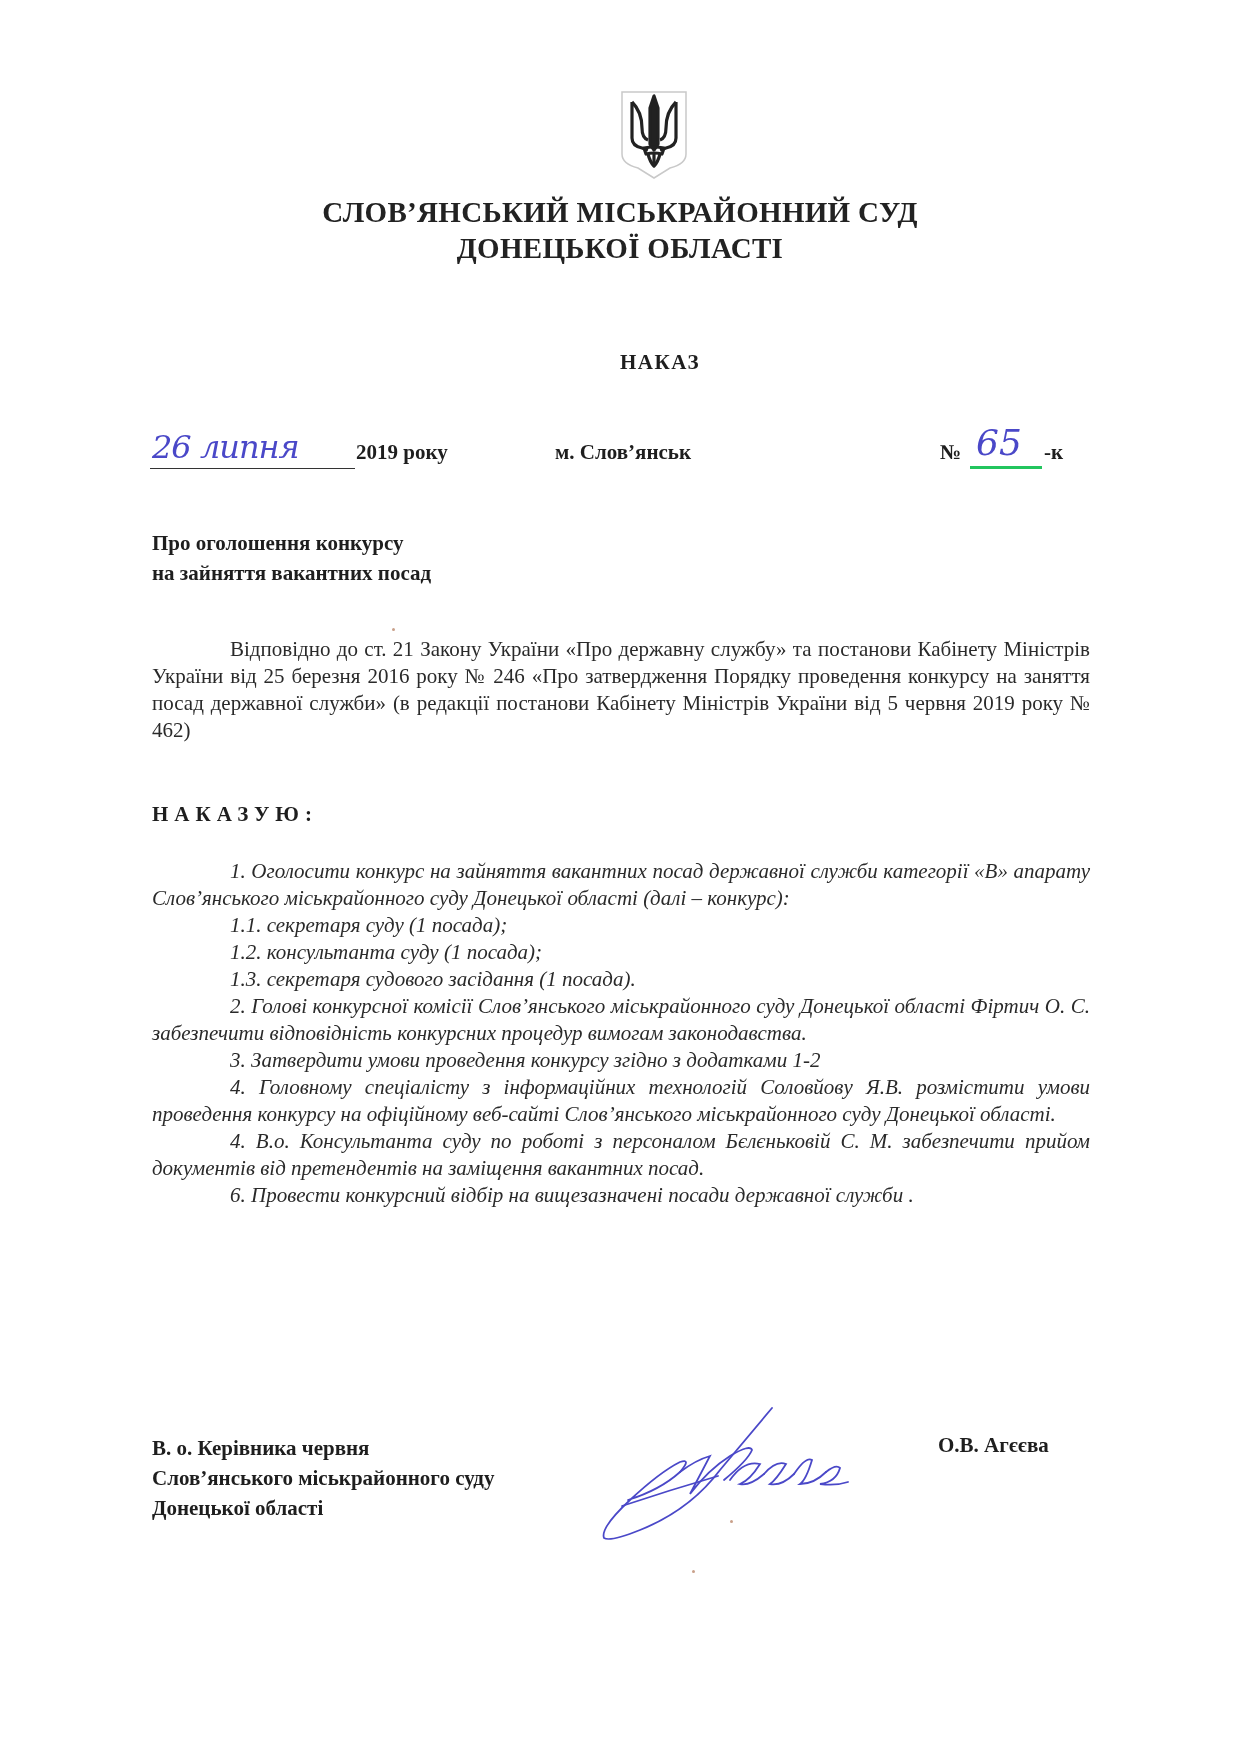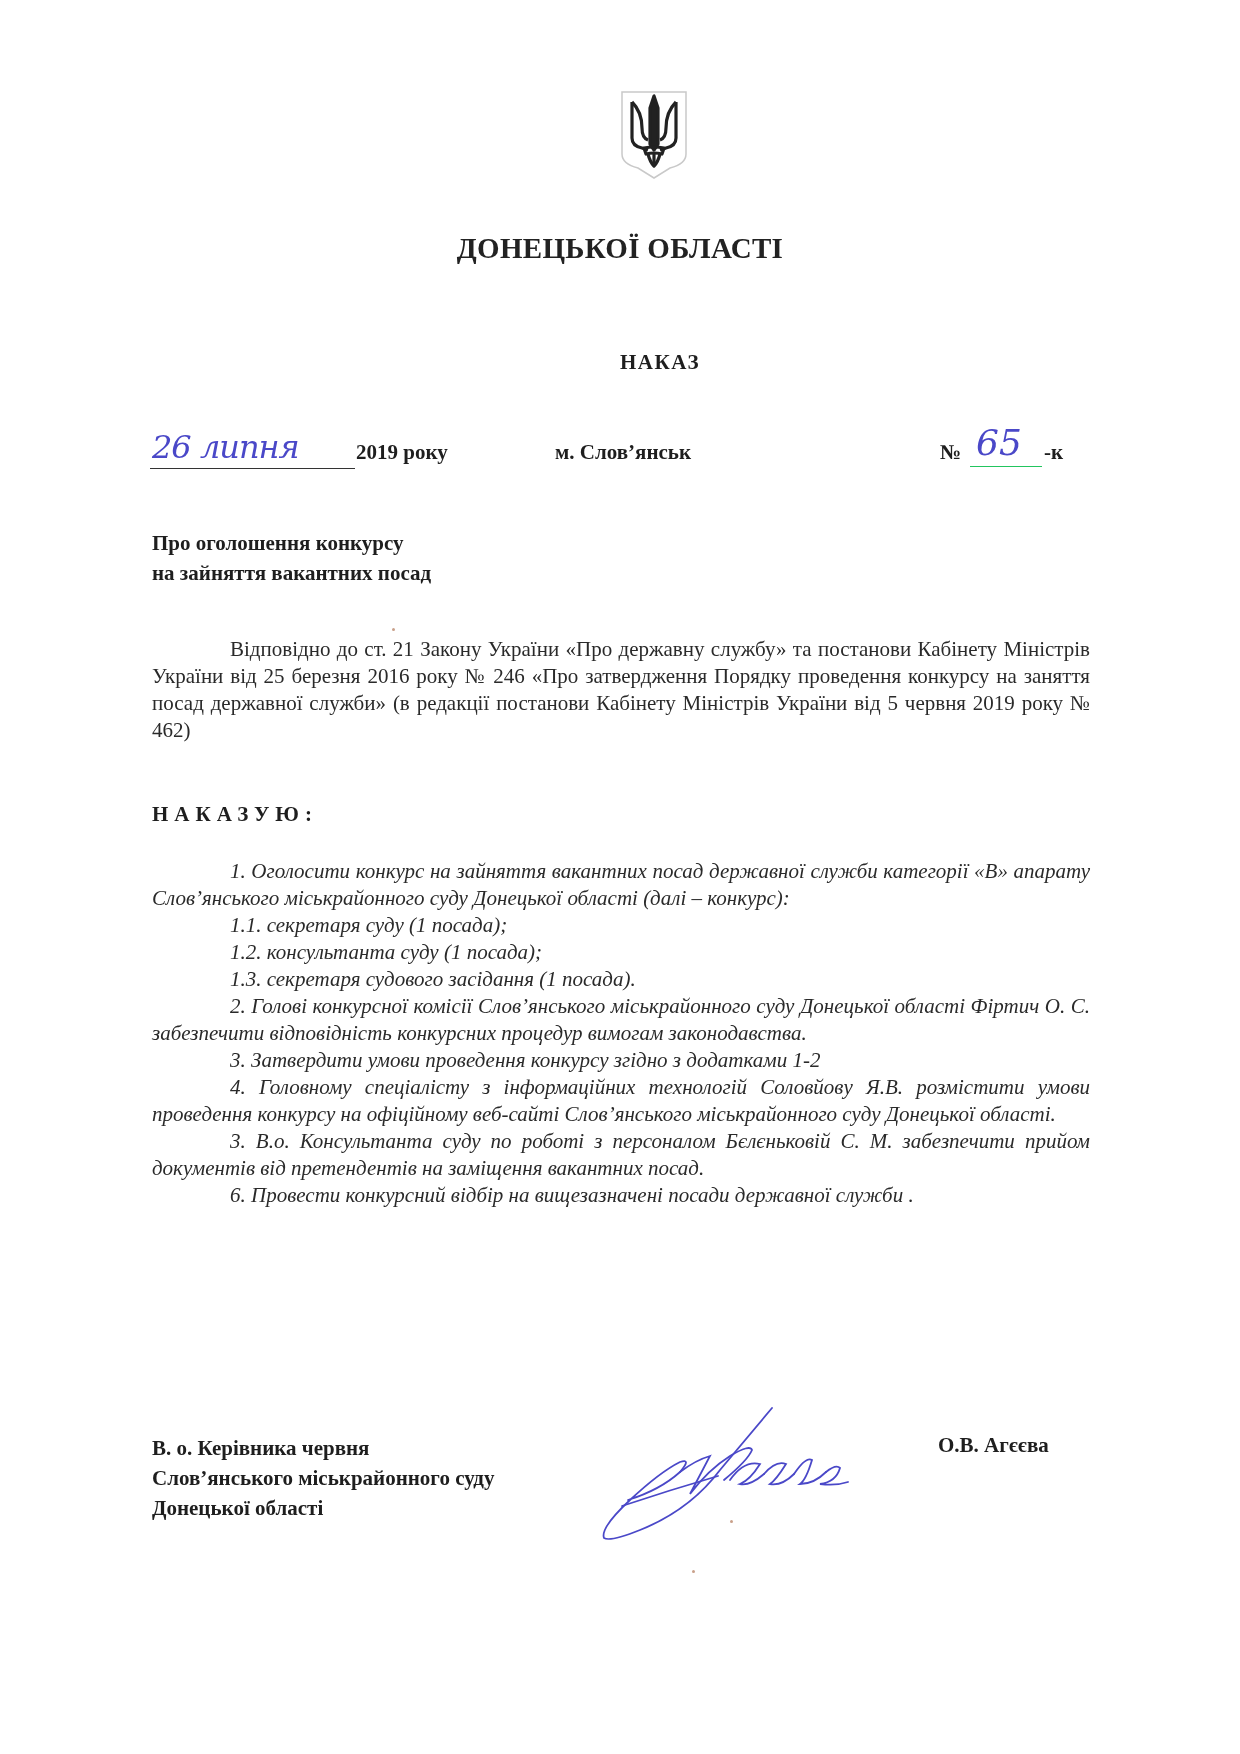--- a/index.html
+++ b/index.html
@@ -16,21 +16,21 @@
     .order-title { position: absolute; top: 350px; left: 0; width: 1320px; text-align: center;
       font-weight: bold; font-size: 21px; letter-spacing: 1.5px; }
     .date-row { position: absolute; top: 436px; left: 150px; width: 940px; height: 40px;
       font-weight: bold; font-size: 21px; text-align: center; }
     .date-blank { position: absolute; left: 0; top: 0; width: 205px; height: 32px; border-bottom: 1px solid #333; }
     .hand { position: absolute; font-family: "DejaVu Serif", serif; font-style: italic; color: #4a48c8; font-weight: normal; }
     .date-hand { left: 2px; top: -8px; font-size: 32px; letter-spacing: -1px; }
     .year { position: absolute; left: 206px; top: 4px; }
     .city { position: absolute; left: 405px; top: 4px; }
     .num-sign { position: absolute; left: 790px; top: 4px; }
-    .num-blank { position: absolute; left: 820px; top: 0; width: 72px; height: 30px; border-bottom: 1px solid #22c55e; }
+    .num-blank { position: absolute; left: 820px; top: 0; width: 72px; height: 30px; border-bottom: 3px solid #22c55e; }
     .num-hand { left: 6px; top: -14px; font-size: 36px; }
     .num-suffix { position: absolute; left: 894px; top: 4px; }
     .subject { position: absolute; left: 152px; top: 528px; font-weight: bold; font-size: 21px; line-height: 30px; }
     .body-text { position: absolute; left: 152px; width: 938px; font-size: 21px; line-height: 27px;
       text-align: justify; font-family: "Liberation Serif", serif; color: #2a2a2a; }
     .preamble { top: 636px; }
     .indent { text-indent: 78px; }
     .p { margin: 0; }
     .nakazuyu { position: absolute; left: 152px; top: 802px; font-weight: bold; font-size: 21px; letter-spacing: 6px; }
     .items { top: 858px; font-style: italic; }
@@ -52,20 +52,21 @@
       <path d="M58 14 V50 Q58 58 48 60 L42 62"></path>
       <path d="M36 8 L32 20 V56 L36 62 L40 56 V20 Z" fill="#222"></path>
       <path d="M14 14 Q24 24 24 40 Q24 50 30 52"></path>
       <path d="M58 14 Q48 24 48 40 Q48 50 42 52"></path>
       <path d="M26 60 Q36 58 46 60 L44 66 Q36 64 28 66 Z"></path>
       <path d="M30 66 Q32 74 36 78 Q40 74 42 66"></path>
       <path d="M36 66 V78"></path>
     </g>
   </svg>
 
+  <div class="org l1">СЛОВ’ЯНСЬКИЙ МІСЬКРАЙОННИЙ СУД</div>
   <div class="org l2">ДОНЕЦЬКОЇ ОБЛАСТІ</div>
 
   <div class="order-title">НАКАЗ</div>
 
   <div class="date-row">
     <div class="date-blank">
       <span class="hand date-hand">26 липня</span>
     </div>
     <span class="year">2019 року</span>
     <span class="city">м. Слов’янськ</span>
@@ -88,21 +89,21 @@
   <div class="nakazuyu">НАКАЗУЮ:</div>
 
   <div class="body-text items" id="items">
       <p class="p indent">1. Оголосити конкурс на зайняття вакантних посад державної  служби категорії «В» апарату Слов’янського міськрайонного суду Донецької області (далі – конкурс):</p>
       <p class="p sub">1.1. секретаря суду (1 посада);</p>
       <p class="p sub">1.2. консультанта суду (1 посада);</p>
       <p class="p sub">1.3. секретаря судового засідання (1 посада).</p>
       <p class="p indent">2. Голові конкурсної комісії Слов’янського міськрайонного суду Донецької області Фіртич О. С.  забезпечити відповідність конкурсних процедур вимогам законодавства.</p>
       <p class="p indent">3. Затвердити умови проведення конкурсу згідно з додатками 1-2</p>
       <p class="p indent">4. Головному спеціалісту з інформаційних технологій Соловйову Я.В. розмістити умови проведення конкурсу на офіційному веб-сайті Слов’янського міськрайонного суду Донецької області.</p>
-      <p class="p indent">3. В.о. Консультанта суду по роботі з персоналом Бєлєньковій С. М. забезпечити прийом документів від претендентів на заміщення вакантних посад.</p>
+      <p class="p indent">4. В.о. Консультанта суду по роботі з персоналом Бєлєньковій С. М. забезпечити прийом документів від претендентів на заміщення вакантних посад.</p>
       <p class="p indent">6. Провести конкурсний відбір на вищезазначені посади державної служби .</p>
     </div>
 
   <div class="sign-block">
     <div>В. о. Керівника червня</div>
     <div>Слов’янського міськрайонного суду</div>
     <div>Донецької області</div>
   </div>
 
   <svg class="signature" viewBox="0 0 280 180">

